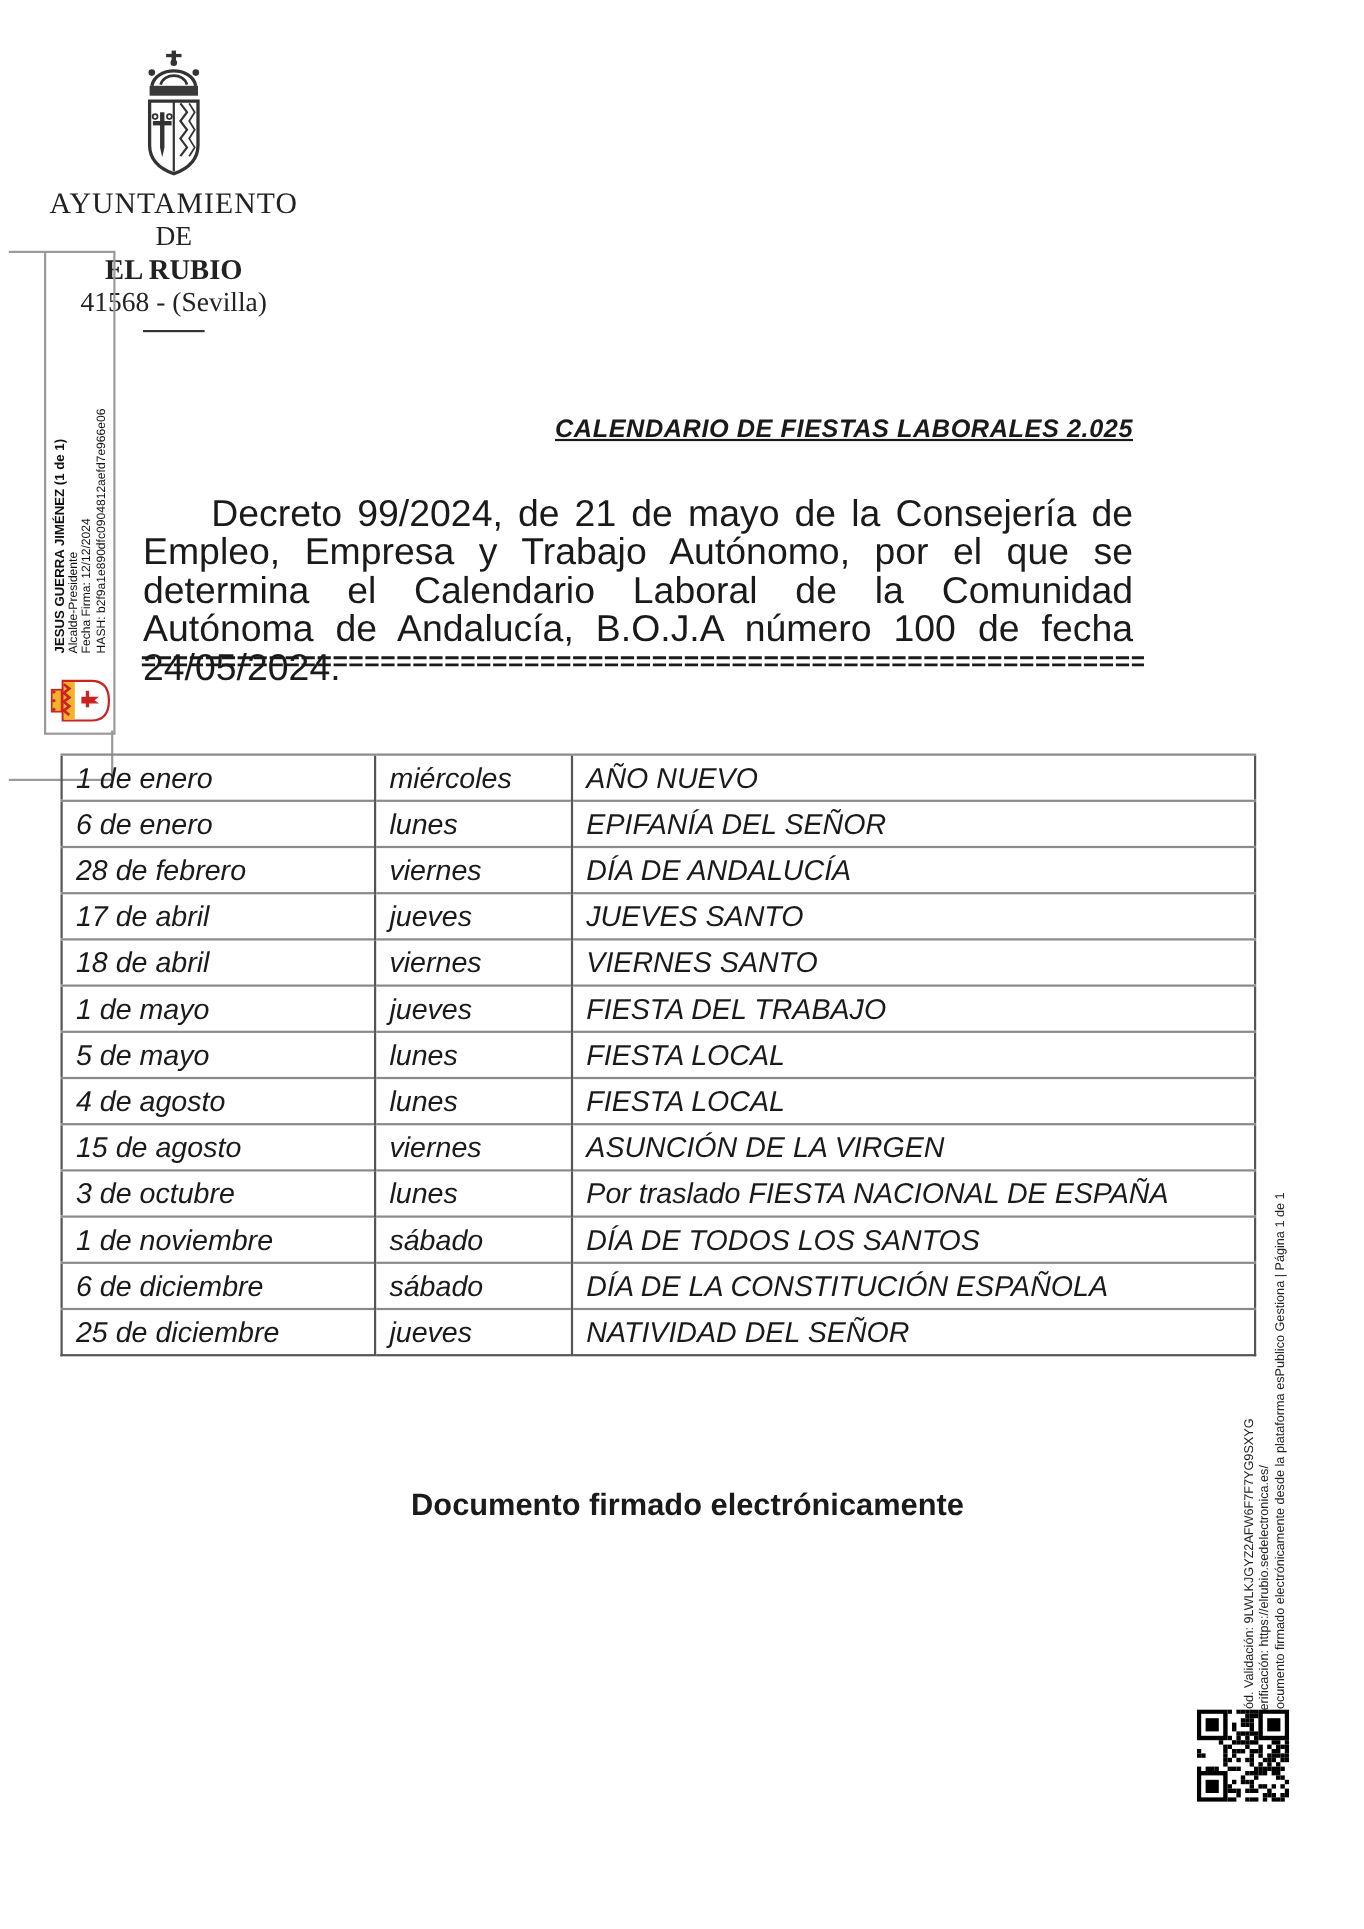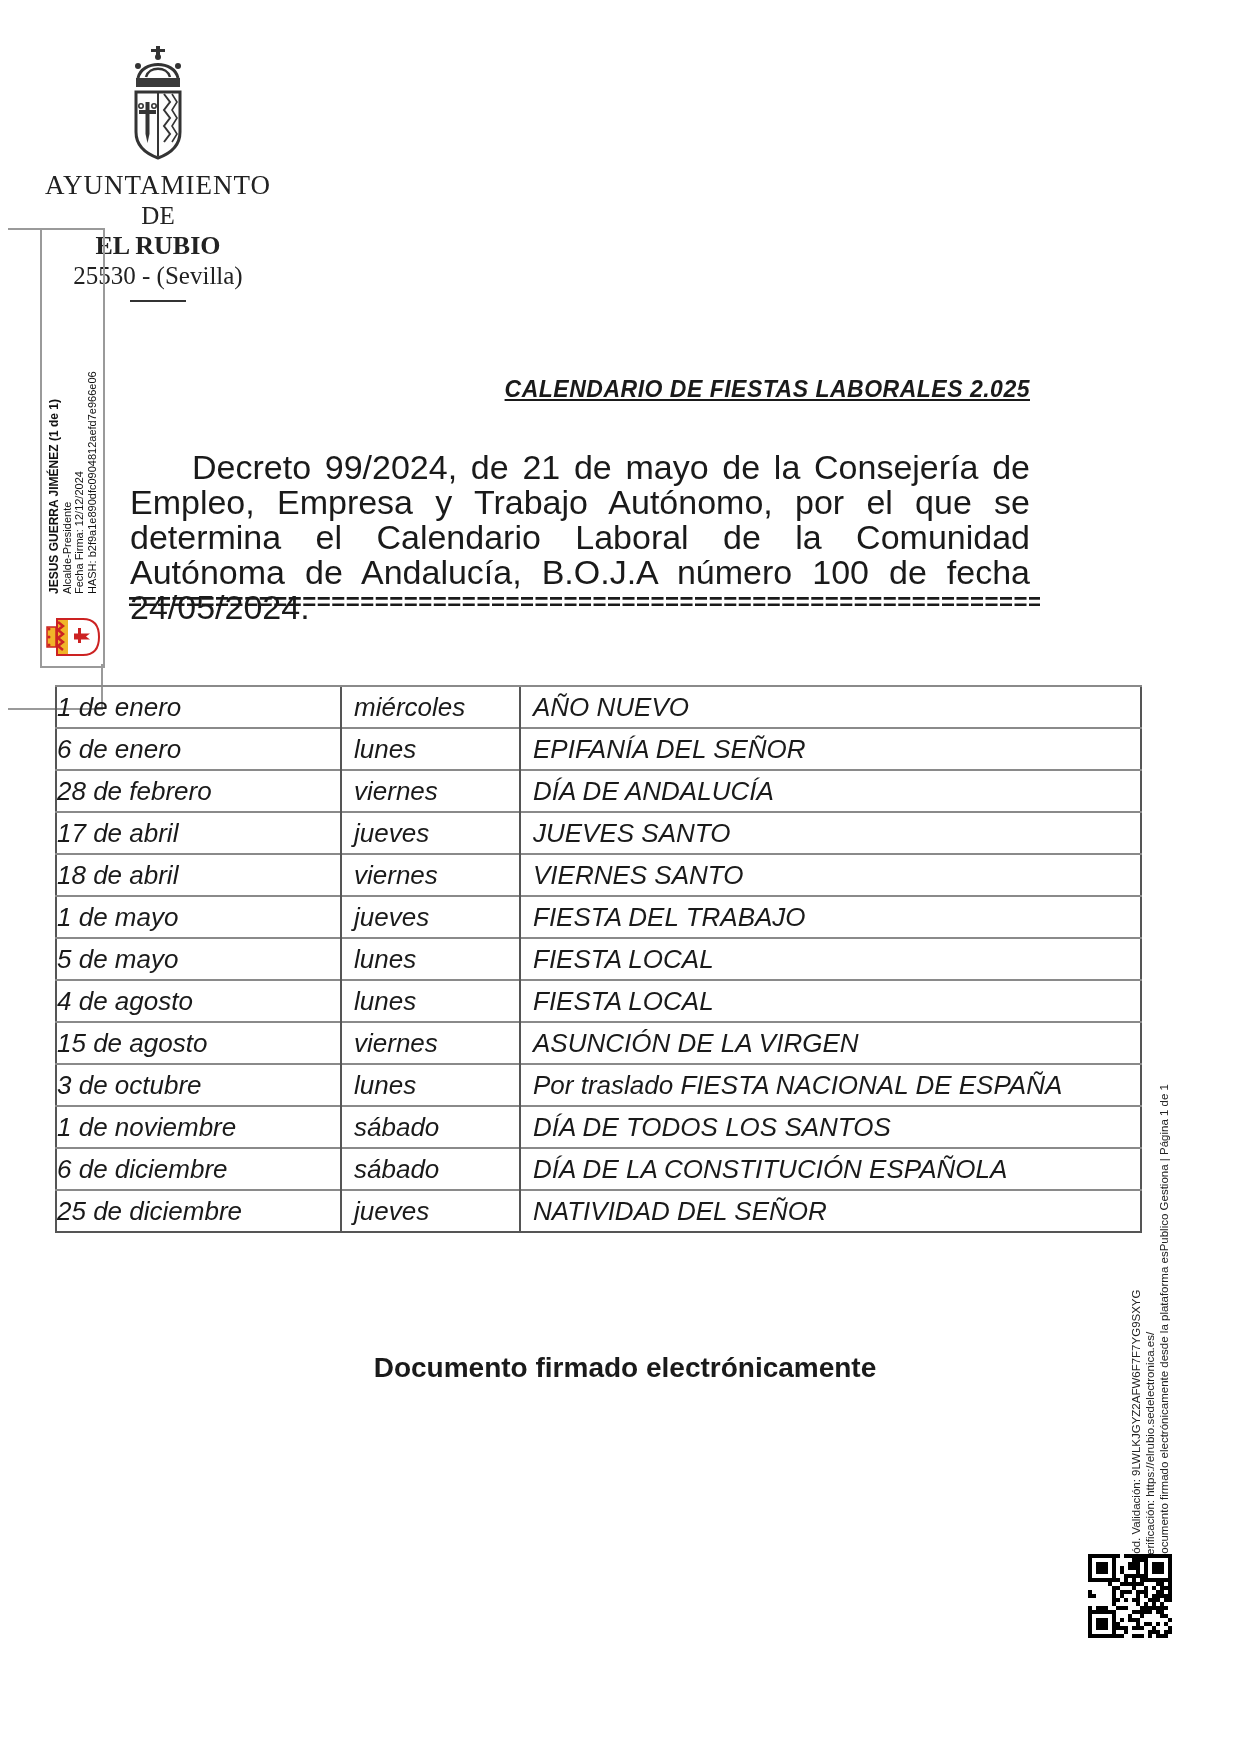--- a/index.html
+++ b/index.html
@@ -35,21 +35,21 @@
          line-height:35px;text-align:justify;text-indent:62px;}
   .sep{position:absolute;left:128px;top:588px;width:912px;font-size:24px;font-weight:bold;
        white-space:nowrap;overflow:hidden;letter-spacing:.5px;}
   
   table.holidays{position:absolute;left:55px;top:685px;width:1087px;
                  border-collapse:collapse;table-layout:fixed;border:2px solid #555;}
   table.holidays td{height:40px;font-size:26px;font-style:italic;
                     padding:0 4px 0 12px;border-top:2px solid #8a8a8a;
                     overflow:hidden;white-space:nowrap;}
   table.holidays td+td{border-left:2px solid #555;}
-  table.holidays td:first-child{padding-left:0;}
+  table.holidays td:first-child{padding-left:12px;}
   
   .footer{position:absolute;left:55px;top:1352px;width:1140px;text-align:center;
           font-size:28px;font-weight:bold;}
   
   .vtext{position:absolute;transform:rotate(-90deg);transform-origin:0 0;
          white-space:nowrap;font-size:11.5px;color:#222;}
   .v1{left:1130px;top:1562px;}
   .v2{left:1144px;top:1562px;}
   .v3{left:1158px;top:1562px;}
   
@@ -78,21 +78,21 @@
     <rect x="27" y="66" width="17" height="4" fill="#333"></rect>
     <circle cx="29" cy="62" r="2.2" fill="none" stroke="#333" stroke-width="1.6"></circle>
     <circle cx="42" cy="62" r="2.2" fill="none" stroke="#333" stroke-width="1.6"></circle>
 
     <path d="M52 50 l6 8 l-6 8 l6 8 l-6 8 l6 8 l-6 8" fill="none" stroke="#333" stroke-width="2"></path>
     <path d="M60 50 l5 8 l-5 8 l5 8 l-5 8 l5 8 l-5 8" fill="none" stroke="#333" stroke-width="1.6"></path>
   </svg>
   <div class="h1">AYUNTAMIENTO</div>
   <div class="h2">DE</div>
   <div class="h3">EL RUBIO</div>
-  <div class="h4">25530 - (Sevilla)</div>
+  <div class="h4">41568 - (Sevilla)</div>
   <div class="h-rule"></div>
 </div>
 
 <div class="tick-top"></div>
 <div class="sigbox"></div>
 <div class="tick-v"></div>
 <div class="tick-h"></div>
 
 <div class="sigtext">
   <div class="s1">JESUS GUERRA JIMÉNEZ (1 de 1)</div>

